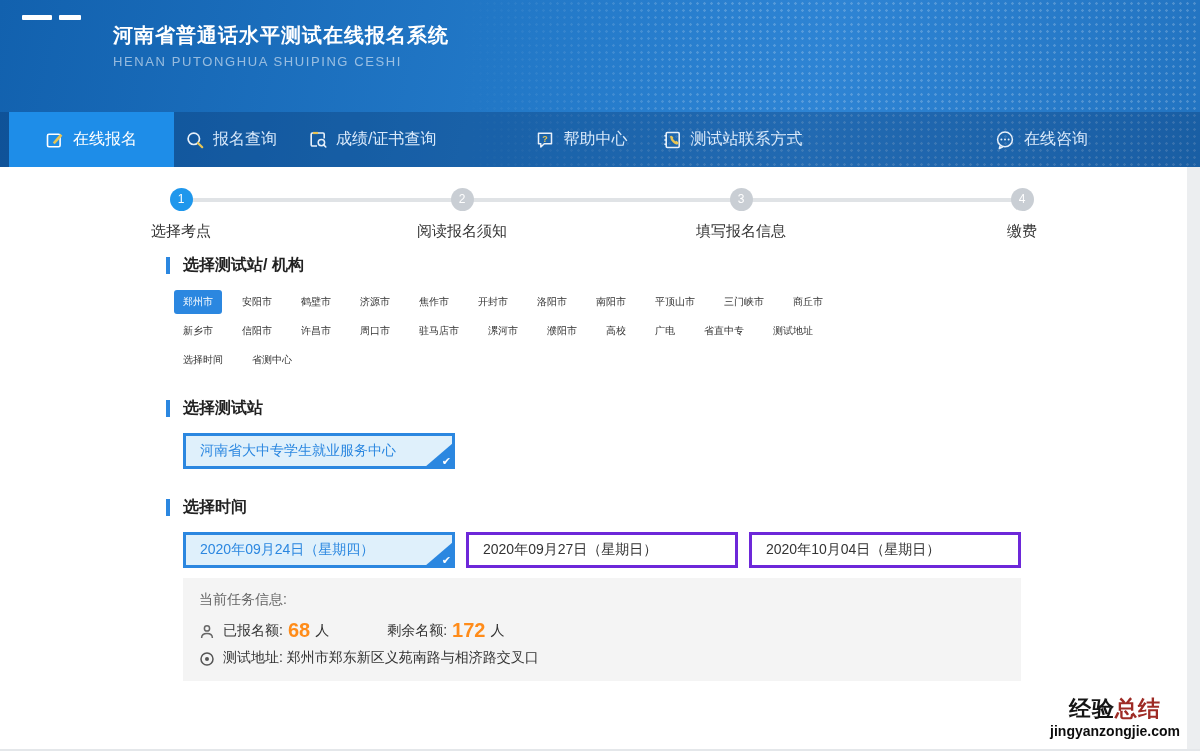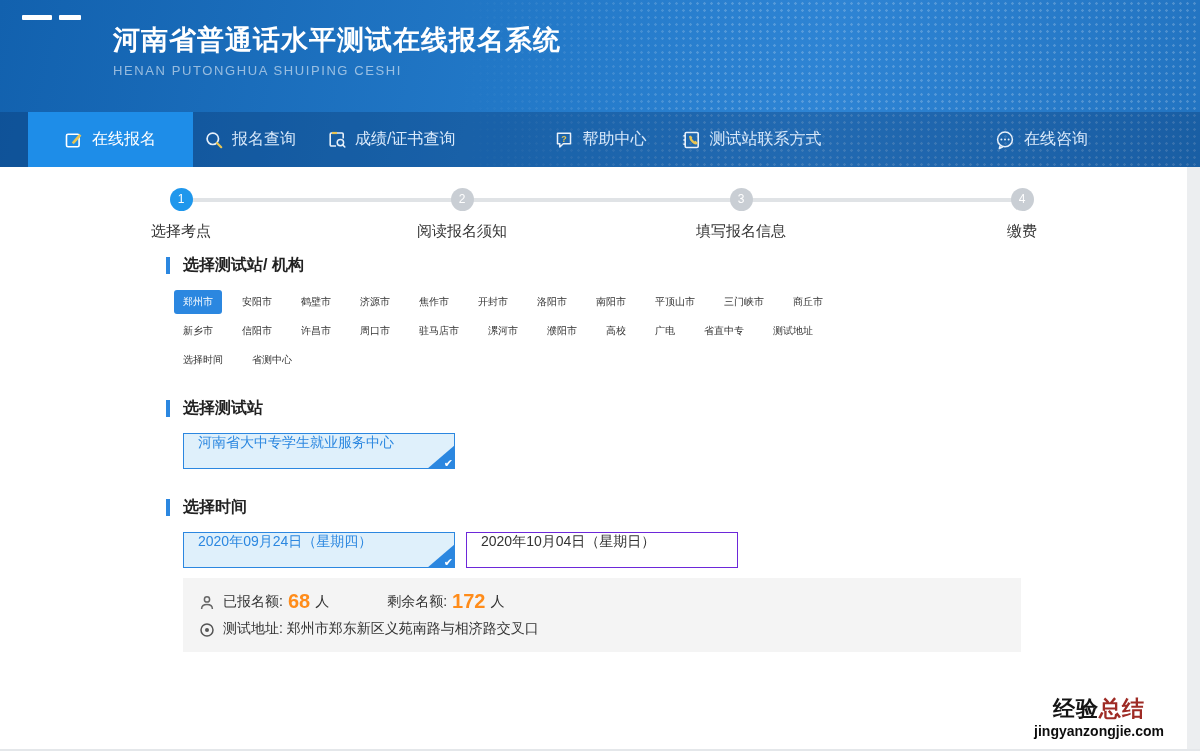--- a/index.html
+++ b/index.html
@@ -15,28 +15,28 @@
           -webkit-mask-image:linear-gradient(to right, transparent, #000 35%);
           mask-image:linear-gradient(to right, transparent, #000 35%); }
   .logo { position:absolute; left:22px; top:14px; }
   .logo-text { font-size:47px; font-weight:bold; color:#fff; letter-spacing:1px; line-height:1.1; }
   .logo-text .gold { color:#e8c24e; }
   .logo-dashes { display:flex; gap:7px; margin-top:1px; }
   .logo-dashes span { display:block; height:5px; background:#fff; border-radius:1px; }
   .logo-dashes span:nth-child(1){ width:30px; }
   .logo-dashes span:nth-child(2){ width:22px; }
   .title-block { position:absolute; left:113px; top:22px; }
-  .site-title { font-size:27px; font-weight:bold; color:#fff; letter-spacing:1px; }
+  .site-title { font-size:20px; font-weight:bold; color:#fff; letter-spacing:1px; }
   .site-subtitle { margin-top:5px; font-size:13px; color:rgba(255,255,255,0.55); letter-spacing:1.6px; }
 
   
   .nav { position:absolute; left:0; right:0; bottom:0; height:55px; background:rgba(6,47,98,0.30); display:flex; align-items:stretch; }
   .nav-item { display:flex; align-items:center; gap:9px; color:#d9e9fa; font-size:16px; cursor:pointer; white-space:nowrap; }
   .nav-item .icon { display:flex; align-items:center; }
-  .nav-item.tab { width:165px; margin-left:28px; justify-content:center; background:#1e8de8; color:#fff;text-align:right; }
+  .nav-item.tab { width:165px; margin-left:9px; justify-content:center; background:#1e8de8; color:#fff;text-align:right; }
   .nav-item.n2 { margin-left:12px; }
   .nav-item.n3 { margin-left:32px; }
   .nav-item.n4 { margin-left:100px; }
   .nav-item.n5 { margin-left:36px; }
   .nav-item.right { margin-left:auto; margin-right:112px; }
 
   
   .steps { position:relative; height:88px; }
   .step-line { position:absolute; left:181px; width:841px; top:31px; height:4px; background:#e0e3e6; }
   .step { position:absolute; top:21px; width:160px; text-align:center; }
@@ -52,42 +52,42 @@
   .section-title .ttext { font-size:16px; font-weight:bold; color:#222; }
   .section-body { margin-left:17px; }
 
   
   .city-row { display:flex; margin-bottom:5px; align-items:center; }
   .city { font-size:10px; color:#333; padding:5px 0; margin-right:29px; cursor:pointer; }
   .city.selected { background:#2b87e0; color:#fff; border-radius:3px; padding:5px 9px; margin-left:-9px; margin-right:20px; }
   .city-section { margin-bottom:26px; }
 
   
-  .card { position:relative; width:272px; height:36px; border:1px solid #6d28d9; background:#fff; display:flex; align-items:flex-start; padding-left:14px; font-size:14px; color:#333; cursor:pointer; }
+  .card { position:relative; width:272px; height:36px; border:3px solid #6d28d9; background:#fff; display:flex; align-items:center; padding-left:14px; font-size:14px; color:#333; cursor:pointer; }
   .card.selected { background:#dff0fb; border-color:#2b87e0; color:#2b87e0; }
   .corner { position:absolute; right:-1px; bottom:-1px; width:0; height:0; border-style:solid; border-width:0 0 24px 28px; border-color:transparent transparent #2b87e0 transparent; }
   .corner-check { position:absolute; right:1px; bottom:-1px; color:#fff; font-size:11px; line-height:1; z-index:1; }
   .station-section { margin-bottom:28px; }
   .time-section { margin-bottom:10px; }
   .date-grid { display:flex; flex-wrap:wrap; gap:12px 11px; width:860px; }
 
   
   .info-box { margin:0 0 0 183px; width:838px; background:#f4f4f4; padding:13px 16px 14px; }
   .info-title { font-size:14px; color:#666; margin-bottom:11px; }
   .info-row { display:flex; align-items:flex-end; font-size:14px; color:#333; margin-bottom:9px; }
   .info-row:last-child { margin-bottom:0; }
   .info-row .icon { margin-right:8px; display:flex; align-items:center; }
   .num { color:#ff8c1a; font-weight:bold; font-size:20px; margin:0 5px; line-height:1; }
   .quota-spacer { width:58px; }
 
   
   .right-strip { position:absolute; right:0; top:167px; bottom:0; width:13px; background:#eceef0; }
 
   
-  .watermark { position:absolute; right:36px; bottom:10px; text-align:center; line-height:1.1; }
+  .watermark { position:absolute; right:20px; bottom:10px; text-align:center; line-height:1.1; }
   .wm-line1 { font-size:22px; font-weight:bold; letter-spacing:1px; }
   .wm-black { color:#151515; }
   .wm-red { color:#9e2b25; }
   .wm-line2 { font-size:14px; font-weight:bold; color:#0d0d0d; margin-top:2px; }
 </style>
 </head>
 <body>
 
 <div class="page">
 
@@ -255,26 +255,30 @@
       <span class="bar"></span>
       <span class="ttext">选择时间</span>
     </div>
     <div class="section-body date-grid">
       <div class="card selected">
         <span>2020年09月24日（星期四）</span>
         <span class="corner"></span>
         <span class="corner-check">✔</span>
       </div>
       <div class="card">
+        <span>2020年09月27日（星期日）</span>
+      </div>
+      <div class="card">
         <span>2020年10月04日（星期日）</span>
       </div>
     </div>
   </section>
 
   <div class="info-box">
+    <div class="info-title">当前任务信息:</div>
     <div class="info-row">
       <span class="icon">
         <svg width="16" height="16" viewBox="0 0 16 16">
             <circle cx="8" cy="4.4" r="2.6" fill="none" stroke="#666" stroke-width="1.5"></circle>
             <path d="M2.6 14 q0 -4.4 5.4 -4.4 t5.4 4.4" fill="none" stroke="#666" stroke-width="1.5"></path>
           </svg>
       </span>
       <span>已报名额:</span>
       <span class="num">68</span>
       <span>人</span>

